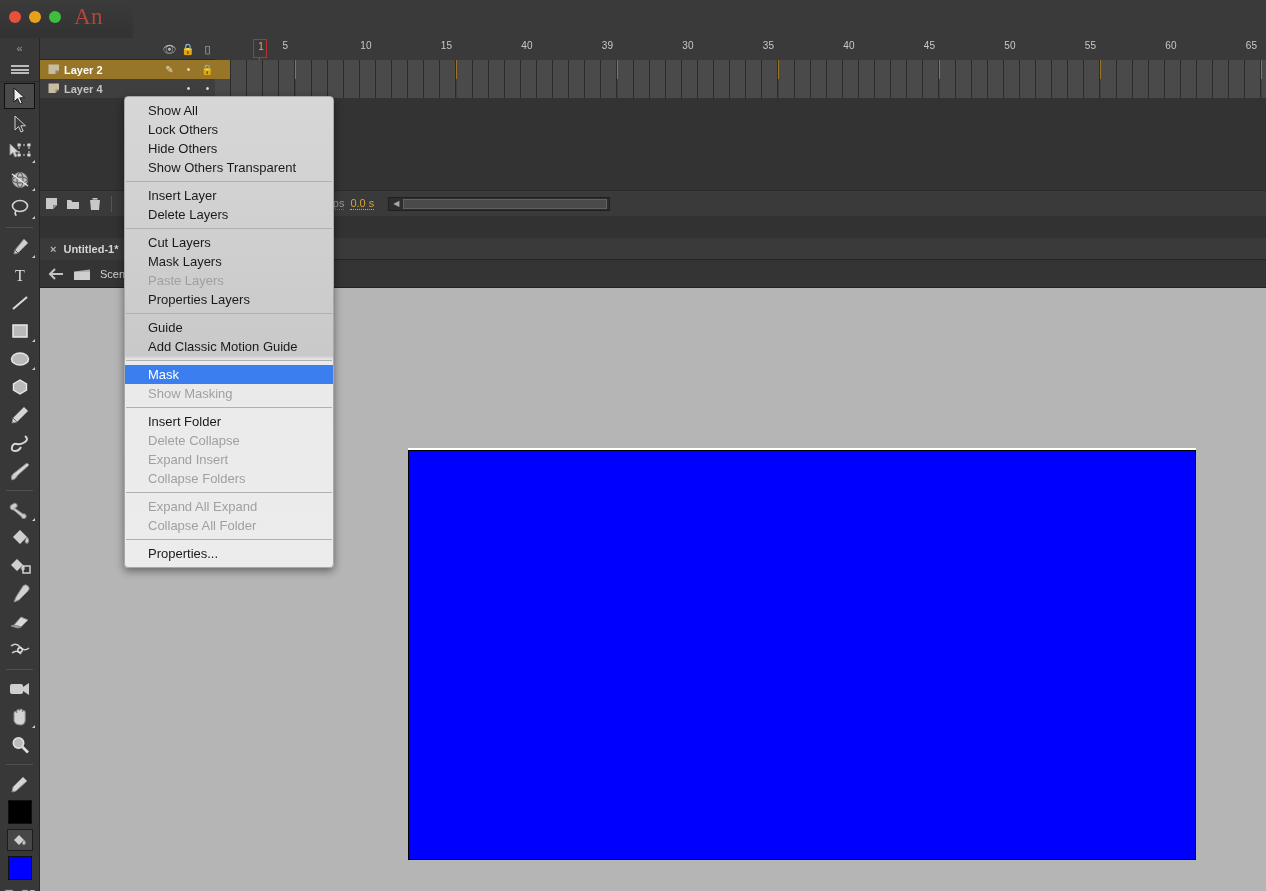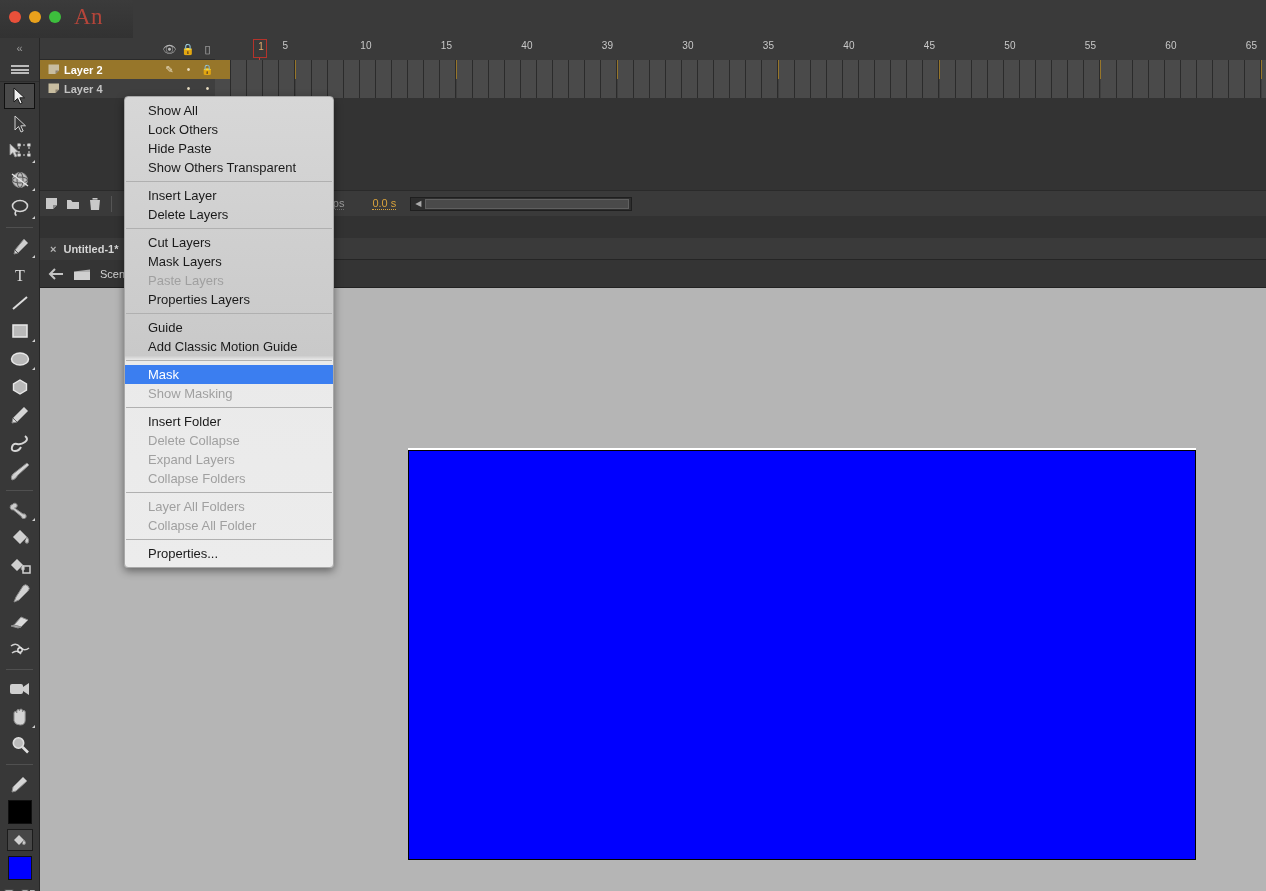--- a/index.html
+++ b/index.html
@@ -96,21 +96,21 @@
   .tl-footer{ position:absolute; left:0; bottom:0; width:1226px; height:26px;
     background:#3a3a3a; border-top:1px solid #2a2a2a; display:flex;
     align-items:center; }
   .fbtn{ width:22px; height:26px; display:flex; align-items:center;
     justify-content:center; }
   .fsep{ width:1px; height:16px; background:#555; margin:0 5px; }
   .fnum{ font-size:11px; color:#d8a23c; border-bottom:1px dotted #d8a23c; }
   .ffps{ font-size:11px; color:#9b9b9b; border-bottom:1px dotted #6e6e6e;
     margin-left:22px; }
   .fsec{ font-size:11px; color:#d8a23c; border-bottom:1px dotted #d8a23c;
-    margin-left:28px; }
+    margin-left:6px; }
   .scrollbar{ margin-left:14px; width:222px; height:14px; background:#2e2e2e;
     border:1px solid #1f1f1f; display:flex; align-items:center; }
   .sb-arrow{ width:14px; text-align:center; color:#aaa; font-size:8px; }
   .sb-thumb{ flex:1; height:10px; background:#4a4a4a; border:1px solid #606060;
     margin-right:2px; }
 
   
   .doc-tabs{ position:absolute; left:40px; top:238px; width:1226px; height:22px;
     background:#3a3a3a; border-bottom:1px solid #252525; display:flex;
     align-items:center; }
@@ -697,41 +697,41 @@
   </div>
 
   <div class="stage">
     <div class="canvas"></div>
     <div class="blue-rect"></div>
   </div>
 
   <div class="ctx">
       <div class="ctx-item">Show All</div>
       <div class="ctx-item">Lock Others</div>
-      <div class="ctx-item">Hide Paste</div>
+      <div class="ctx-item">Hide Others</div>
       <div class="ctx-item">Show Others Transparent</div>
       <div class="ctx-sep"></div>
       <div class="ctx-item">Insert Layer</div>
       <div class="ctx-item">Delete Layers</div>
       <div class="ctx-sep"></div>
       <div class="ctx-item">Cut Layers</div>
       <div class="ctx-item">Mask Layers</div>
       <div class="ctx-item disabled">Paste Layers</div>
       <div class="ctx-item">Properties Layers</div>
       <div class="ctx-sep"></div>
       <div class="ctx-item">Guide</div>
       <div class="ctx-item">Add Classic Motion Guide</div>
       <div class="ctx-sep"></div>
       <div class="ctx-item hl">Mask</div>
       <div class="ctx-item disabled">Show Masking</div>
       <div class="ctx-sep"></div>
       <div class="ctx-item">Insert Folder</div>
       <div class="ctx-item disabled">Delete Collapse</div>
-      <div class="ctx-item disabled">Expand Layers</div>
+      <div class="ctx-item disabled">Expand Insert</div>
       <div class="ctx-item disabled">Collapse Folders</div>
       <div class="ctx-sep"></div>
-      <div class="ctx-item disabled">Layer All Folders</div>
+      <div class="ctx-item disabled">Expand All Expand</div>
       <div class="ctx-item disabled">Collapse All Folder</div>
       <div class="ctx-sep"></div>
       <div class="ctx-item">Properties...</div>
     </div>
 
 </div>
 
 </body></html>

